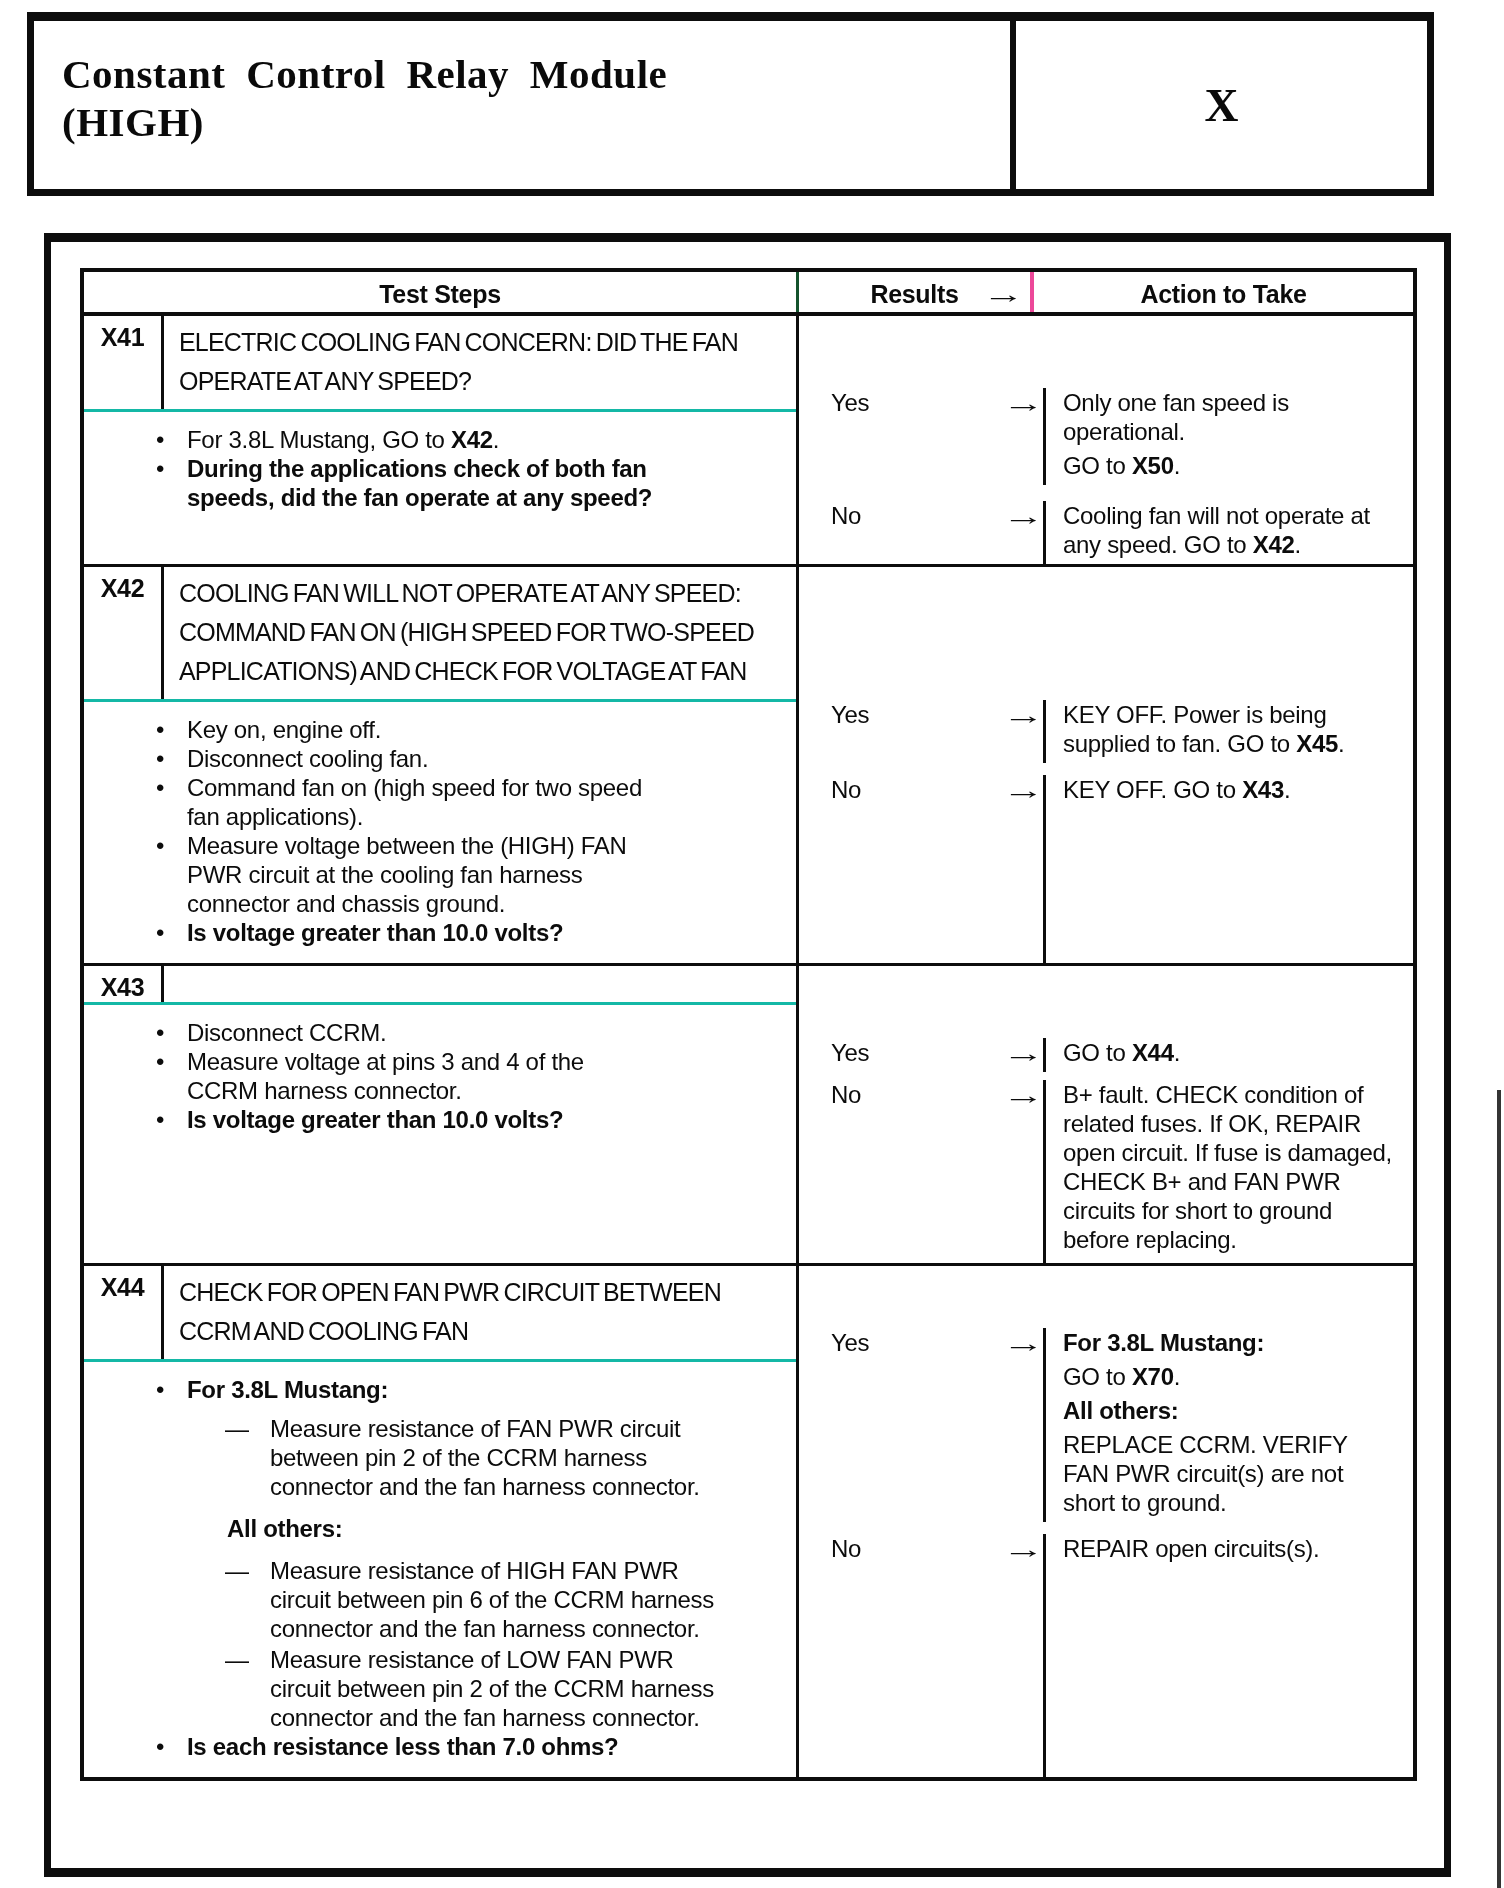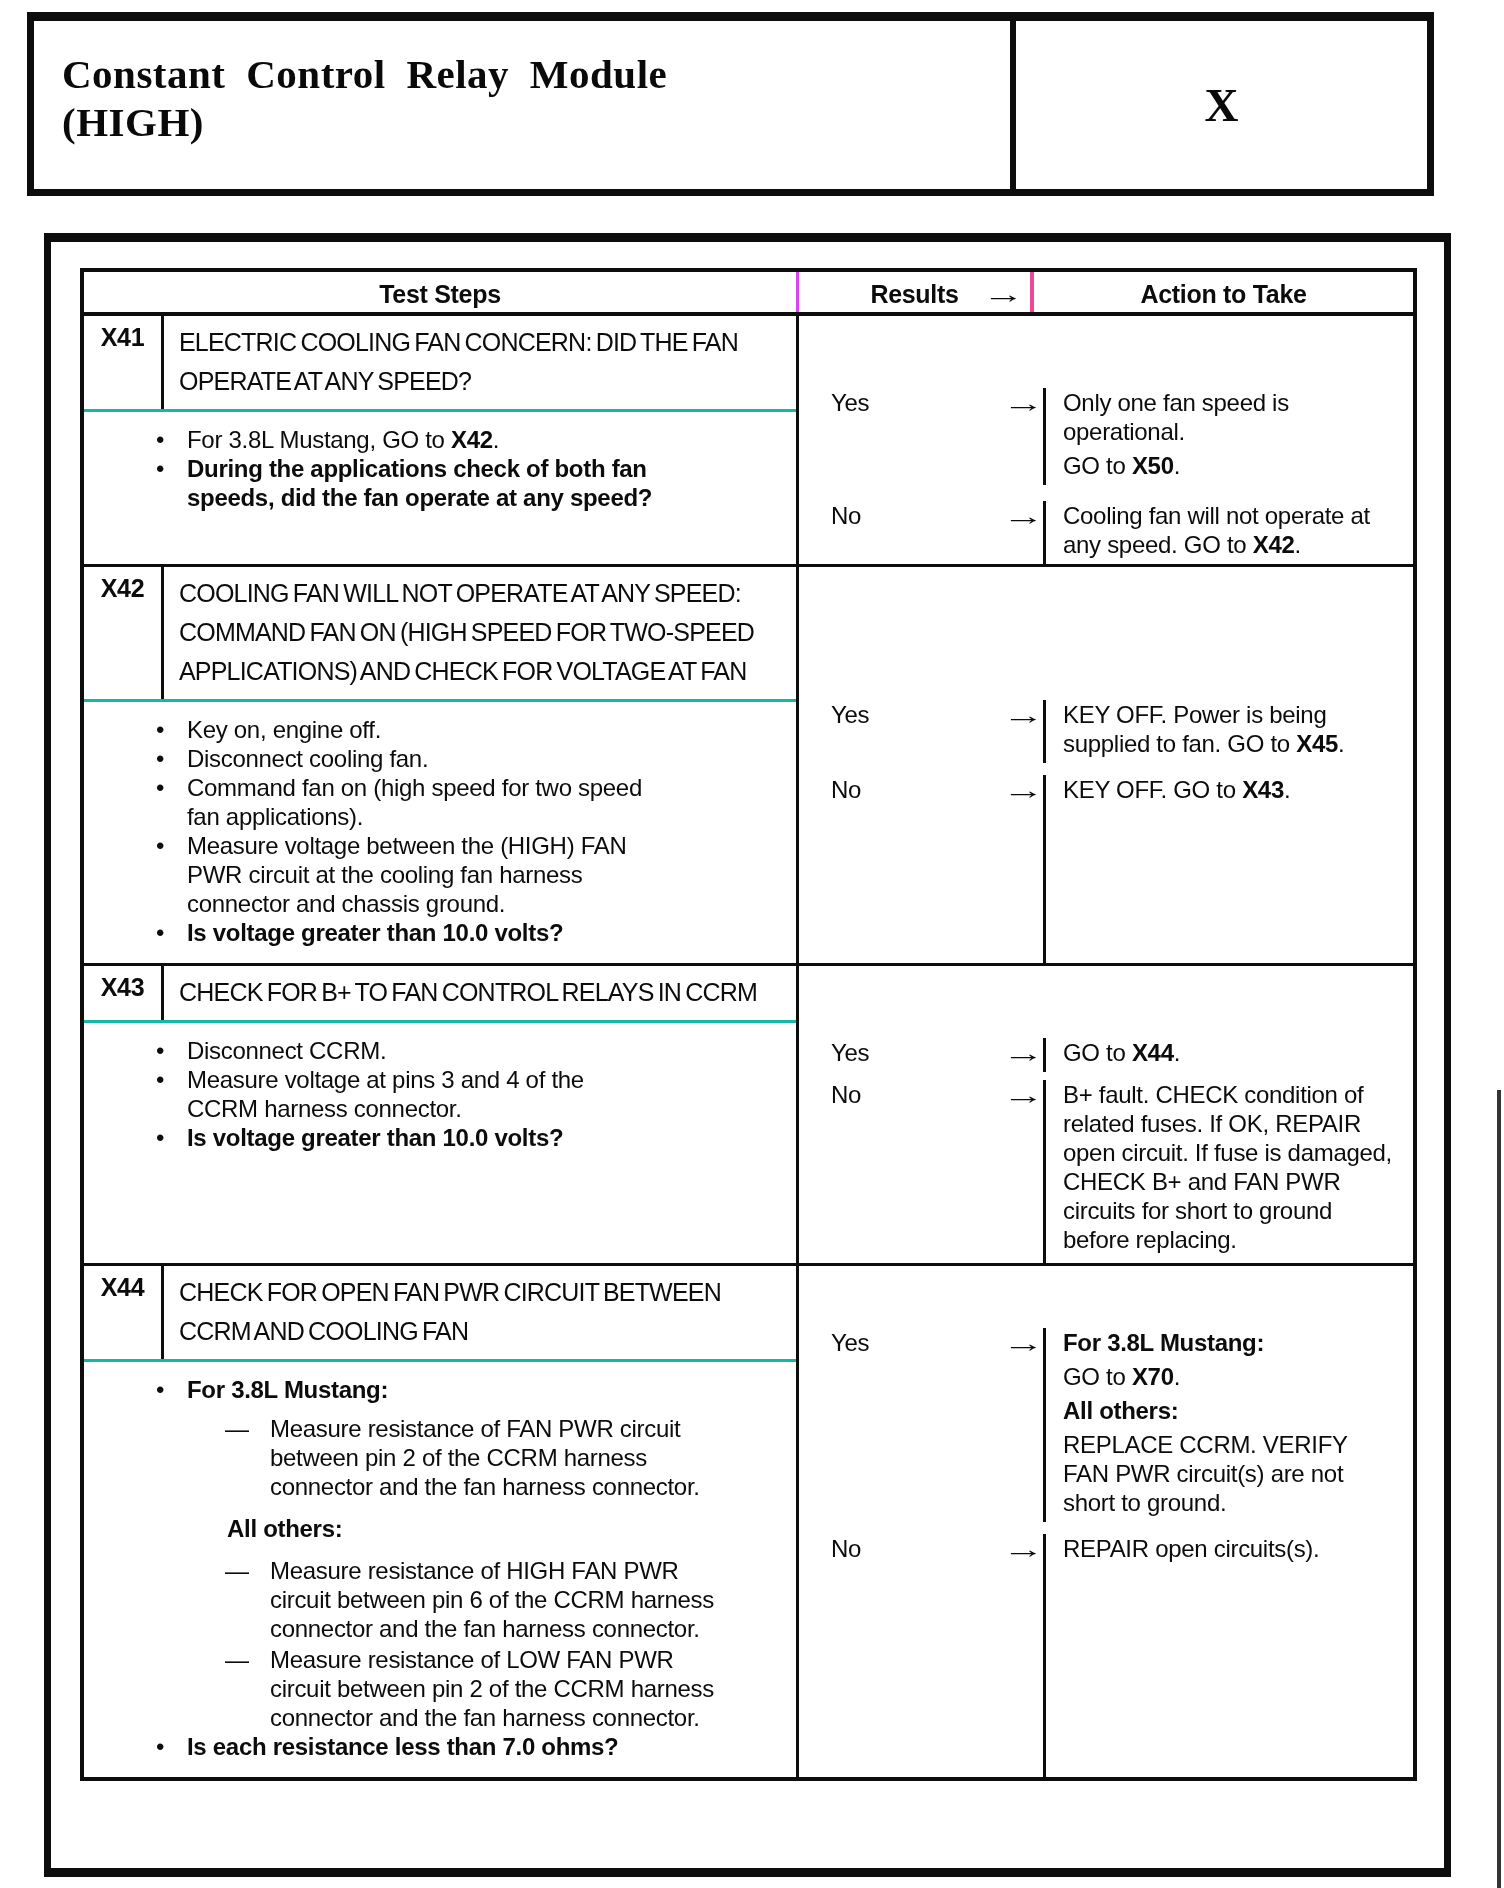--- a/index.html
+++ b/index.html
@@ -41,21 +41,21 @@
     background:#111; opacity:.85;
   }
   
   .ptable {
     position:absolute; left:29px; top:26px; width:1337px;
     border:4px solid #0d0d0d;
     font-size:24px; line-height:29px; letter-spacing:-0.3px; color:#0c0c0c;
   }
   .thead { display:flex; height:44px; border-bottom:4px solid #0d0d0d; font-weight:700; font-size:25px; }
   .h-steps  { width:712px; text-align:center; padding-top:8px; }
-  .h-results{ width:234px; border-left:3px solid #d946ef; position:relative; text-align:center; padding-top:8px; }
+  .h-results{ width:234px; border-left:3px solid #14532d; position:relative; text-align:center; padding-top:8px; }
   .h-action { flex:1; border-left:4px solid #ec4899; text-align:center; padding-top:8px; }
   .arrow {
     display:inline-block; transform:scaleX(1.7); transform-origin:center;
     font-weight:400; font-size:25px; letter-spacing:0;
   }
   .h-results .arrow { position:absolute; right:14px; top:8px; }
   
   .sec { display:flex; }
   .sec + .sec { border-top:3px solid #0d0d0d; }
   .sec-left { width:712px; flex:none; }
@@ -184,21 +184,20 @@
                 <div class="entry-act">
                   <p>KEY OFF. GO to <b>X43</b>.</p>
                 </div>
               </div>
             </div>
   </div>
           <div class="sec" style="min-height: 300px;">
     <div class="sec-left">
       <div class="sec-title-row">
         <div class="sec-num">X43</div>
-        <div class="sec-title">CHECK FOR B+ TO FAN CONTROL RELAYS IN CCRM</div>
       </div>
       <div class="sec-instr">
                 <div class="it bullet"><span class="marker">•</span>Disconnect CCRM.</div>
                 <div class="it bullet"><span class="marker">•</span>Measure voltage at pins 3 and 4 of the CCRM harness connector.</div>
                 <div class="it bullet"><span class="marker">•</span><b>Is voltage greater than 10.0 volts?</b></div>
               </div>
     </div>
     <div class="sec-right">
               <div class="entry" style="padding-top: 72px;">
                 <div class="entry-res">

